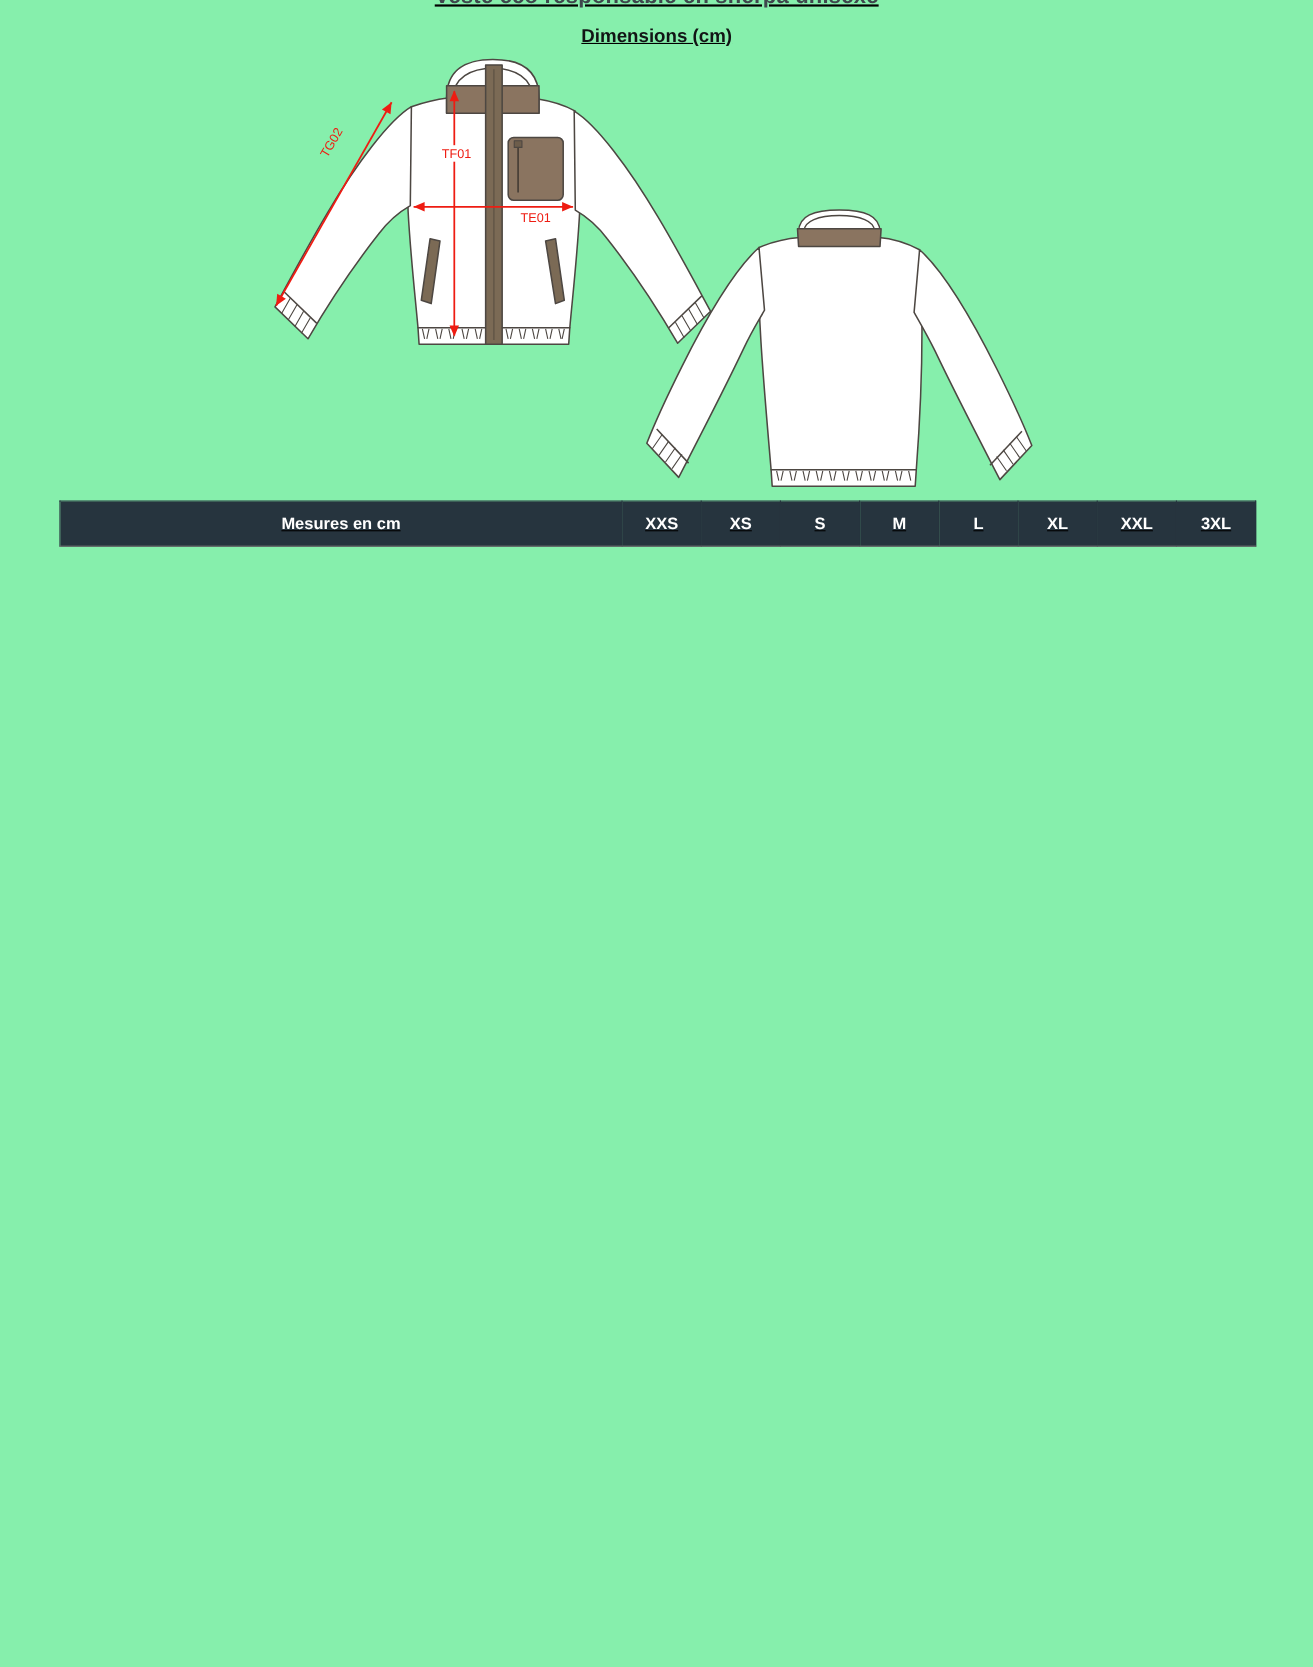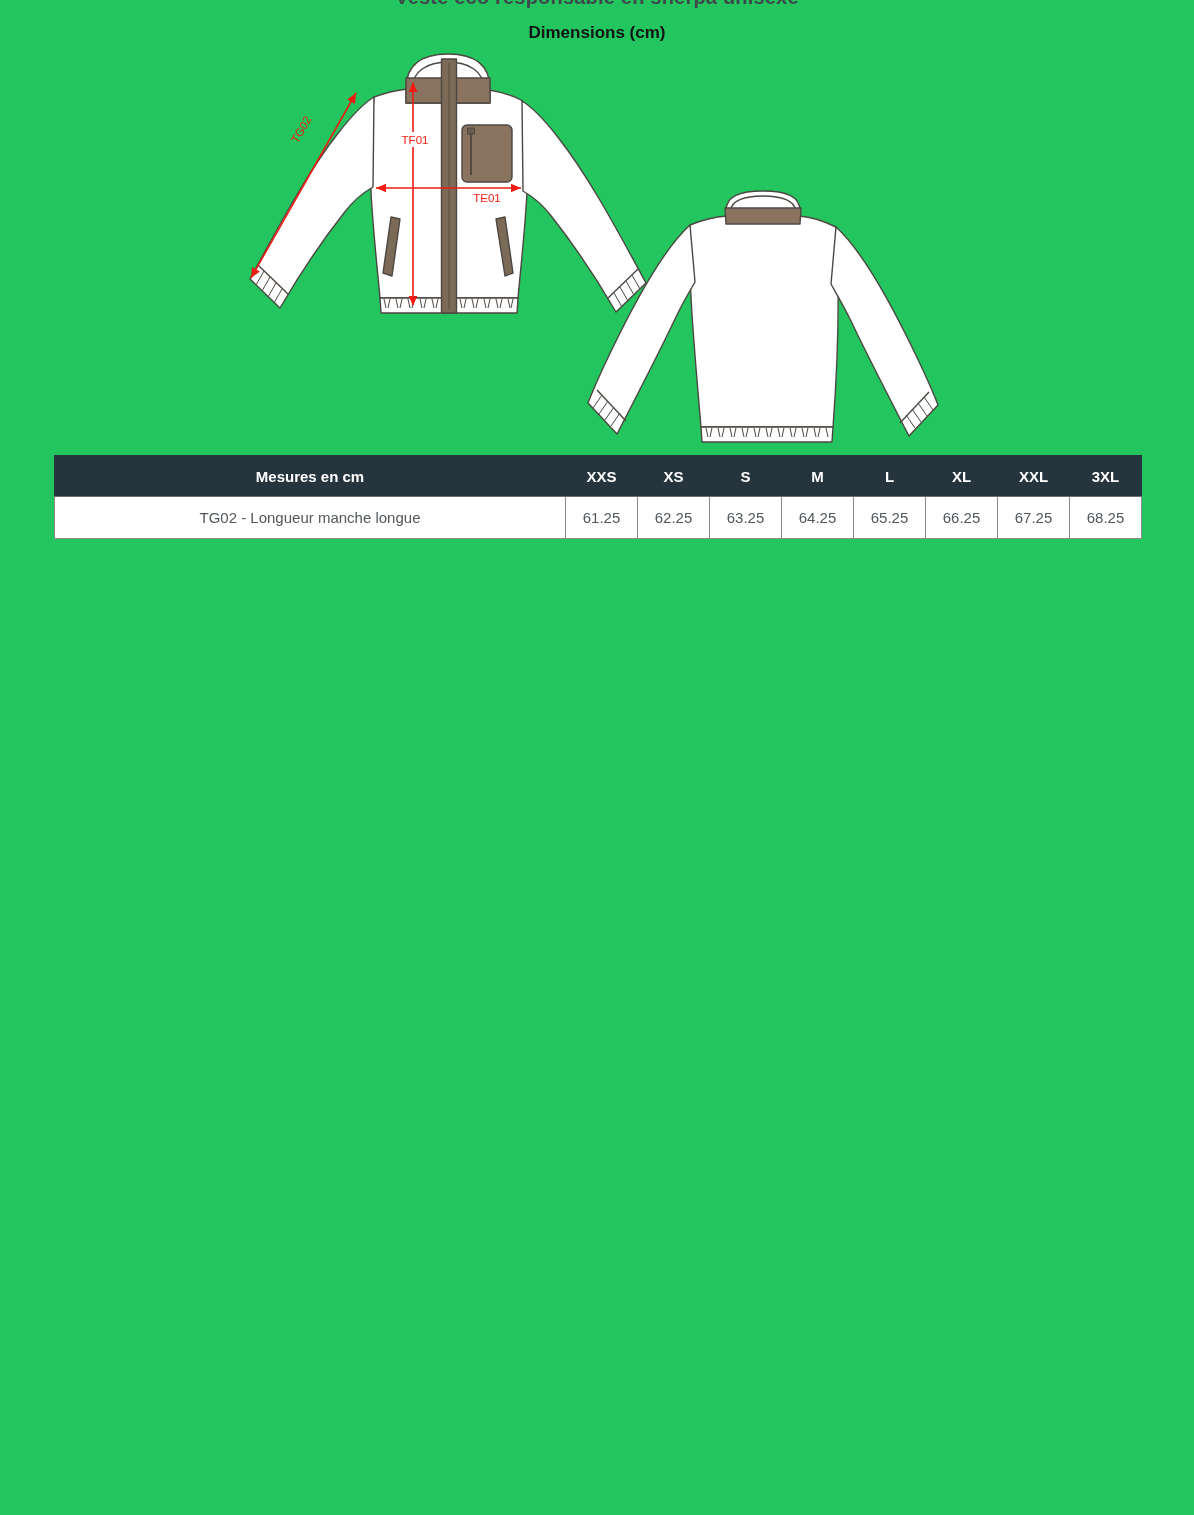--- a/index.html
+++ b/index.html
@@ -1,17 +1,17 @@
 <!DOCTYPE html>
 <html><head>
 <meta charset="utf-8">
 <style>
   html,body{margin:0;padding:0;background:#ffffff;}
-  .page{position:relative;width:1194px;height:1515px;background:#22c55e;overflow:hidden;
-        font-family:"Liberation Sans",sans-serif;}
+  .page{position:relative;width:1194px;height:1515px;background:#86efac;overflow:hidden;
+        font-family:"Liberation Sans",sans-serif;text-decoration:underline;}
   .title-strip{height:9px;overflow:hidden;position:relative;}
   .title-strip .t{display:block;margin-top:-14px;text-align:center;
         font-size:20px;font-weight:bold;color:#3f474d;letter-spacing:.2px;}
   .dims-heading{margin:14px 0 2px 0;text-align:center;font-size:17px;font-weight:bold;color:#121415;}
   .diagram-wrap{width:1194px;height:405px;}
   
   table.sizes{border-collapse:collapse;table-layout:fixed;width:1086px;margin:5px 0 0 54px;
         font-size:15px;color:#51575b;}
   table.sizes th{background:#26343e;color:#ffffff;font-weight:bold;height:38px;
         border:1.5px solid #26343e;border-bottom:1.5px solid #6f6f6f;}
@@ -137,27 +137,16 @@
         <th>XS</th>
         <th>S</th>
         <th>M</th>
         <th>L</th>
         <th>XL</th>
         <th>XXL</th>
         <th>3XL</th>
       </tr>
     </thead>
     <tbody>
-      <tr>
-        <td>TG02 - Longueur manche longue</td>
-        <td>61.25</td>
-        <td>62.25</td>
-        <td>63.25</td>
-        <td>64.25</td>
-        <td>65.25</td>
-        <td>66.25</td>
-        <td>67.25</td>
-        <td>68.25</td>
-      </tr>
     </tbody>
   </table>
 
 </div>
 
 </body></html>

